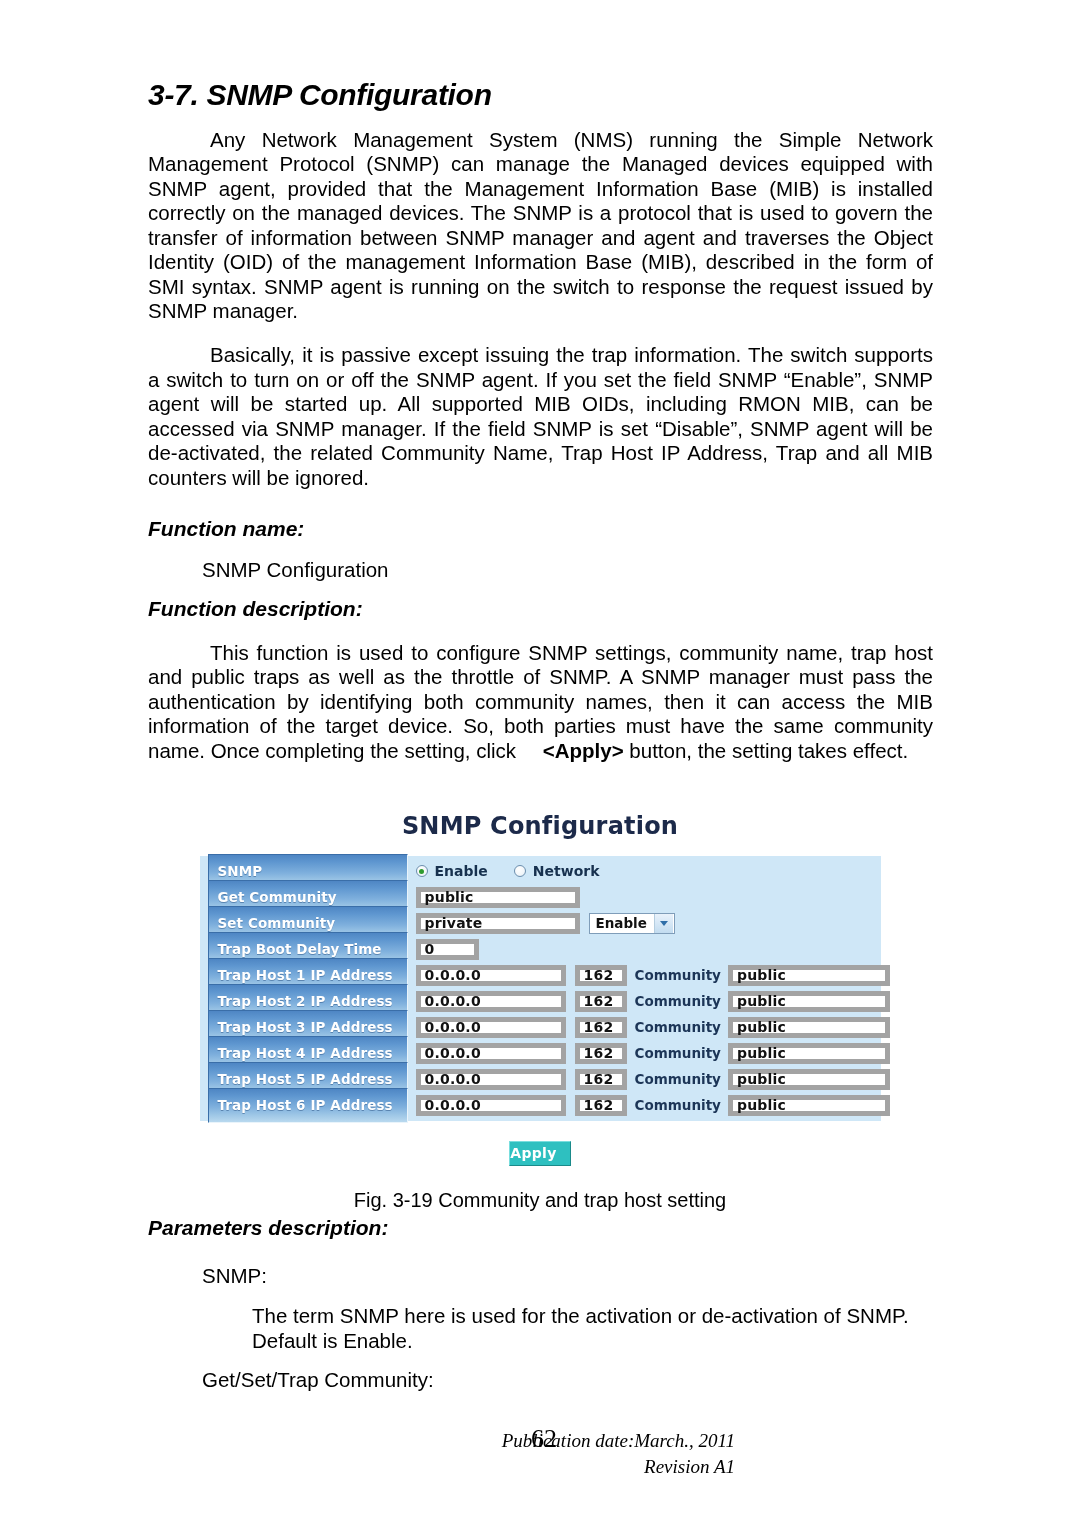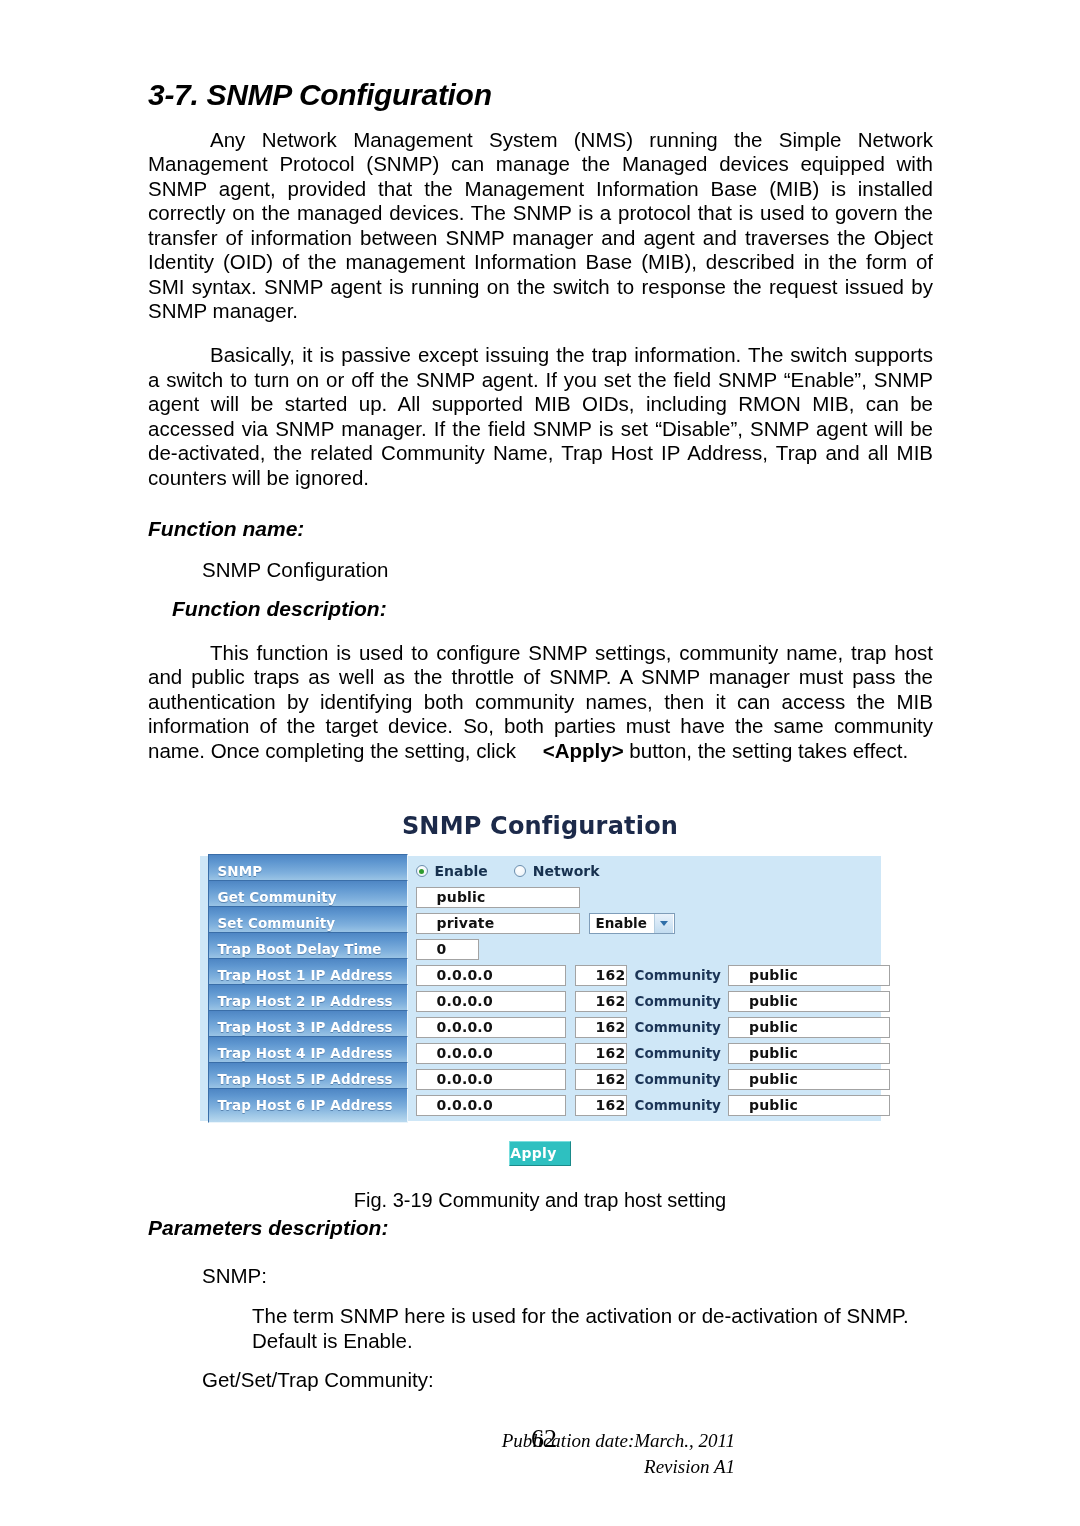--- a/index.html
+++ b/index.html
@@ -53,21 +53,20 @@
   }
 
   .sub-head {
     font-size: 21px;
     font-weight: bold;
     font-style: italic;
     margin-top: 27px;
   }
   .sub-head.tight {
     margin-top: 14px;
-    margin-left: 24px;
   }
 
   .indent-line {
     font-size: 20.5px;
     margin-top: 17px;
     margin-left: 54px;
     line-height: 1.2;
   }
 
   .indent-line.small-gap {
@@ -142,29 +141,29 @@
   .fieldzone {
     display: flex;
     align-items: center;
     padding-left: 8px;
     flex: 1 1 auto;
   }
 
   .txt {
     height: 21px;
     background: #ffffff;
-    border: 1px solid #a3a3a3;
+    border: 5px solid #a3a3a3;
     box-sizing: border-box;
     font-size: 14px;
     font-weight: bold;
     font-family: "DejaVu Sans", sans-serif;
     color: #111;
     display: flex;
     align-items: center;
-    padding-left: 20px;
+    padding-left: 4px;
     letter-spacing: 0.2px;
   }
   .txt.w-community { width: 164px; }
   .txt.w-delay { width: 63px; }
   .txt.w-ip { width: 150px; }
   .txt.w-port { width: 52px; }
   .txt.w-comm2 { width: 162px; }
 
   .gapspacer { width: 9px; flex: 0 0 9px; }
 

